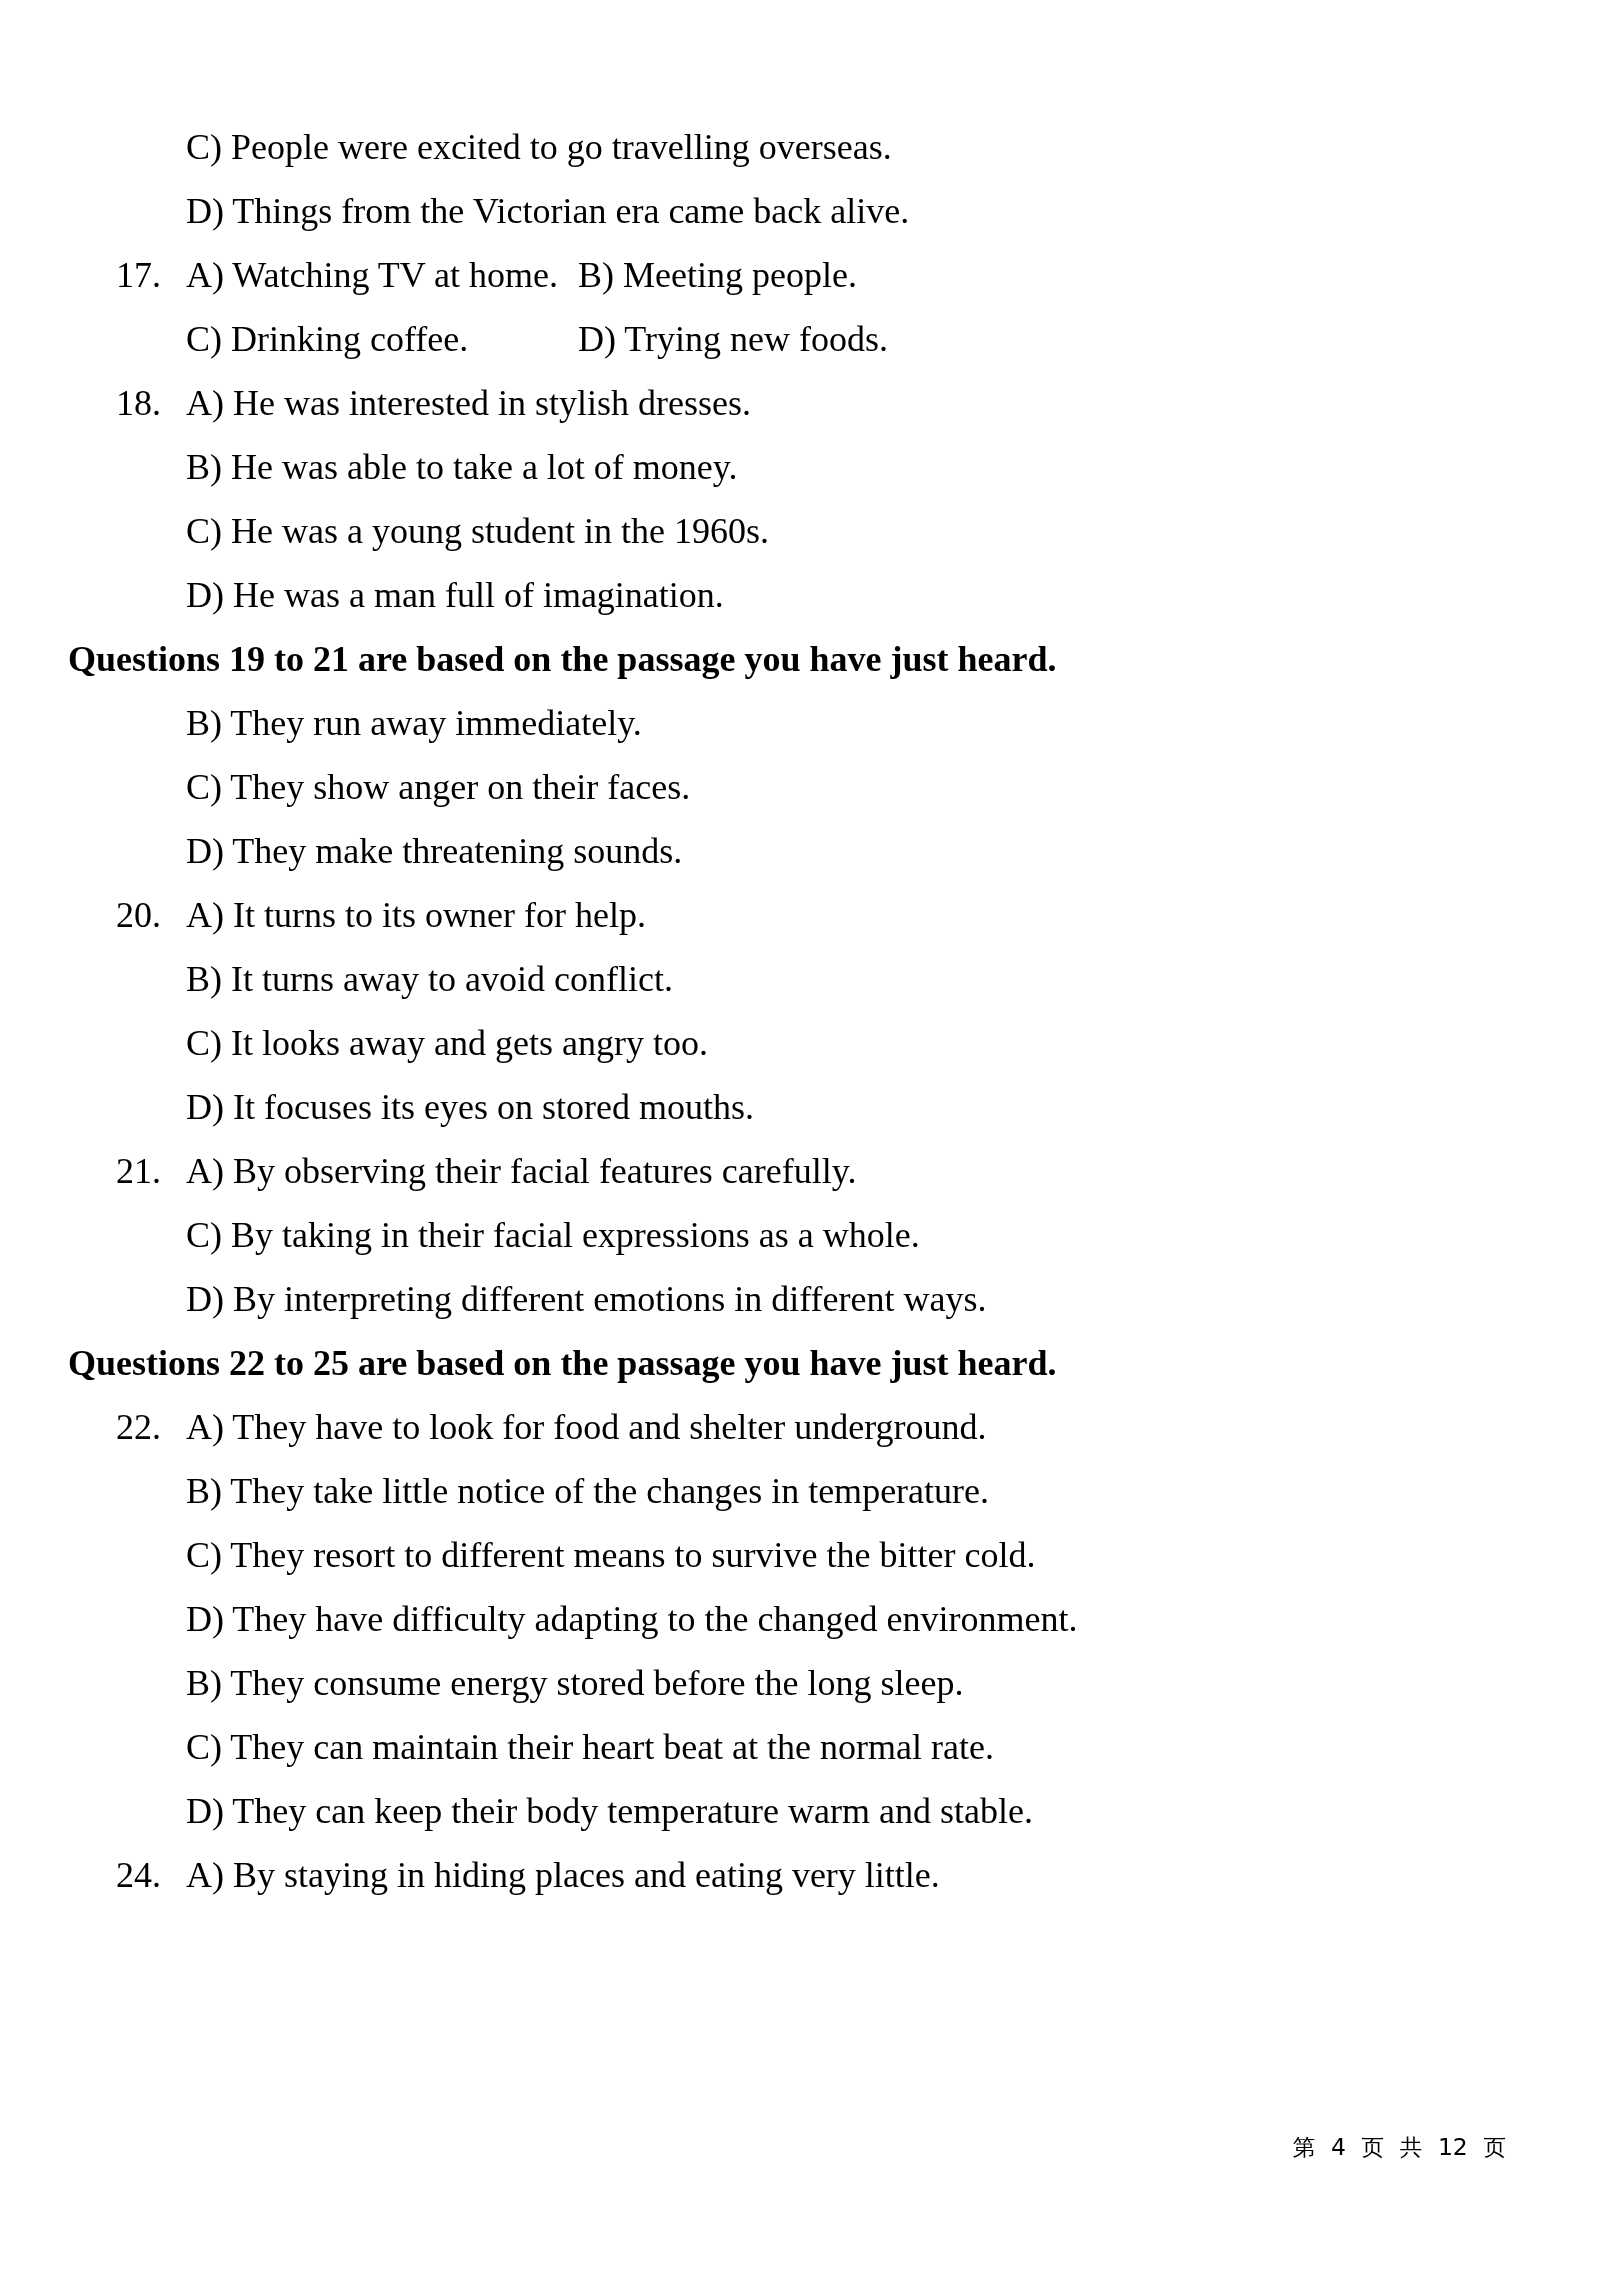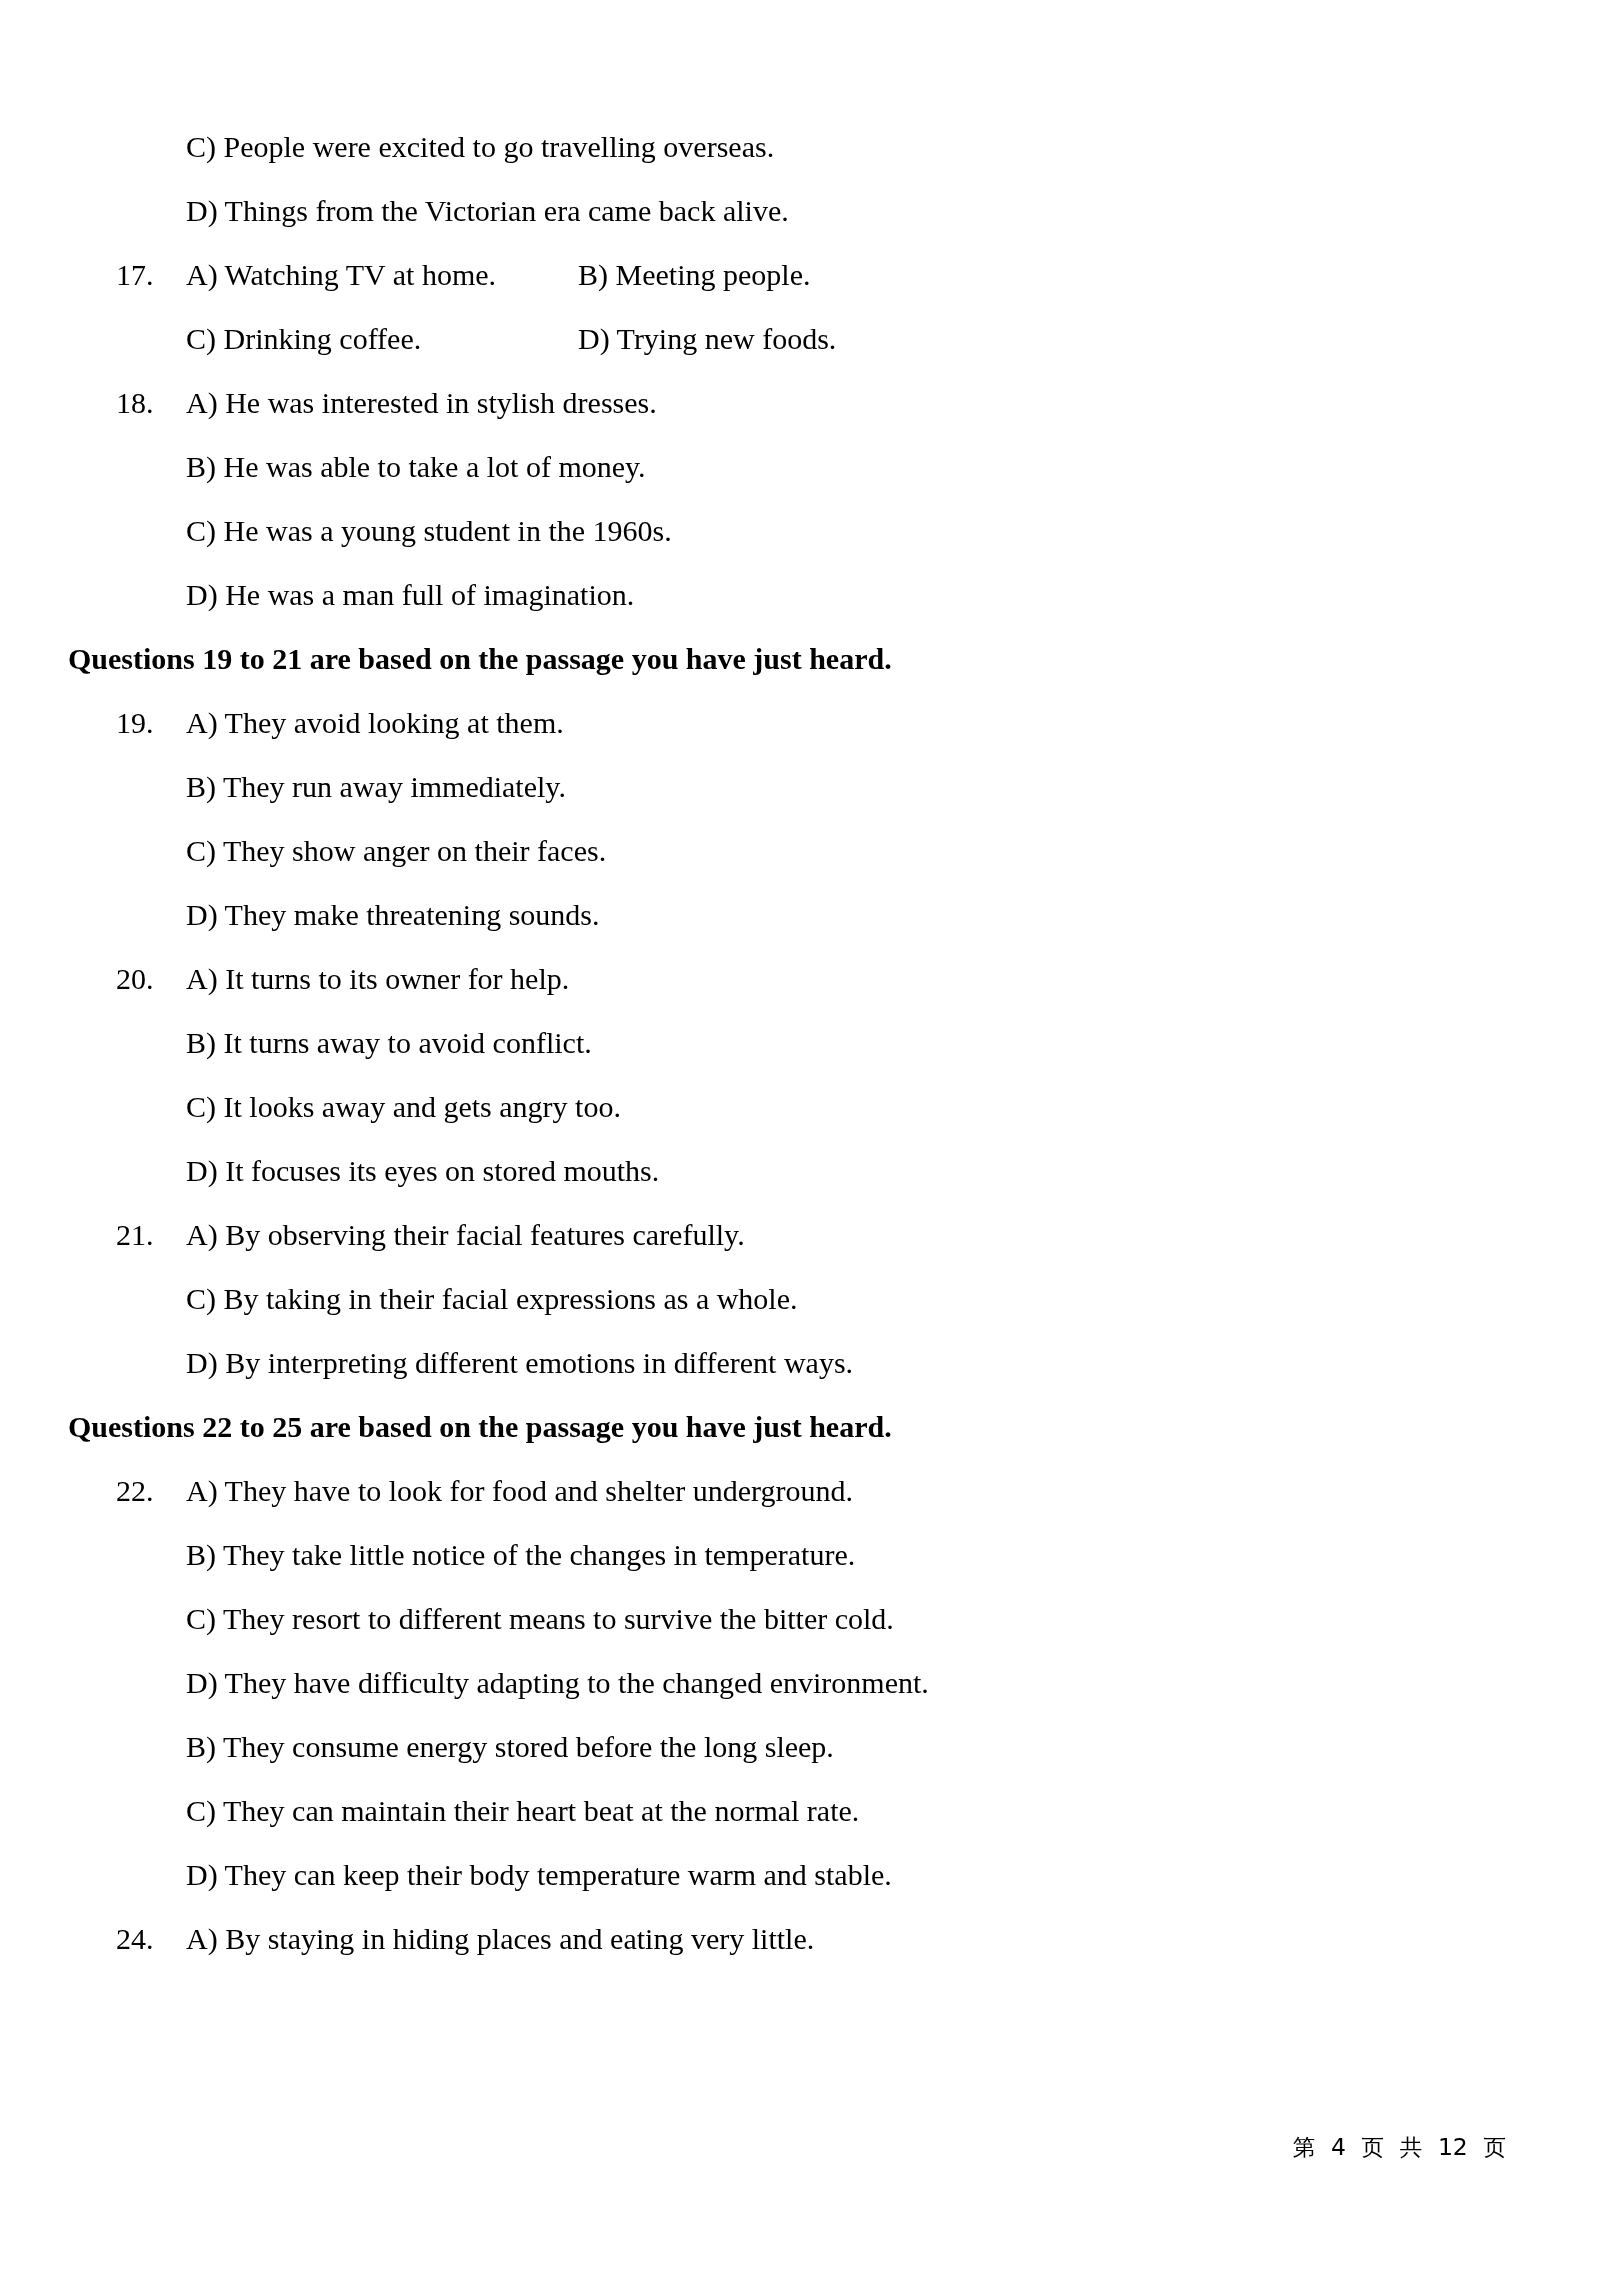--- a/index.html
+++ b/index.html
@@ -23,21 +23,21 @@
   .content {
     position: absolute;
     top: 115px;
     left: 0;
     width: 1621px;
   }
   .line {
     position: relative;
     height: 64px;
     line-height: 64px;
-    font-size: 30px;
+    font-size: 36px;
     padding-left: 186px;
     white-space: nowrap;
   }
   .line.header {
     padding-left: 68px;
     font-weight: bold;
   }
   .line .num {
     position: absolute;
     left: 116px;
@@ -81,21 +81,20 @@
   <div class="content">
       <div class="line"><span>C) People were excited to go travelling overseas.</span></div>
       <div class="line"><span>D) Things from the Victorian era came back alive.</span></div>
       <div class="line"><span class="num">17.</span><span class="col1">A) Watching TV at home.</span><span>B) Meeting people.</span></div>
       <div class="line"><span class="col1">C) Drinking coffee.</span><span>D) Trying new foods.</span></div>
       <div class="line"><span class="num">18.</span><span>A) He was interested in stylish dresses.</span></div>
       <div class="line"><span>B) He was able to take a lot of money.</span></div>
       <div class="line"><span>C) He was a young student in the 1960s.</span></div>
       <div class="line"><span>D) He was a man full of imagination.</span></div>
       <div class="line header"><span>Questions 19 to 21 are based on the passage you have just heard.</span></div>
-      <div class="line"><span class="num">19.</span><span>A) They avoid looking at them.</span></div>
       <div class="line"><span>B) They run away immediately.</span></div>
       <div class="line"><span>C) They show anger on their faces.</span></div>
       <div class="line"><span>D) They make threatening sounds.</span></div>
       <div class="line"><span class="num">20.</span><span>A) It turns to its owner for help.</span></div>
       <div class="line"><span>B) It turns away to avoid conflict.</span></div>
       <div class="line"><span>C) It looks away and gets angry too.</span></div>
       <div class="line"><span>D) It focuses its eyes on stored mouths.</span></div>
       <div class="line"><span class="num">21.</span><span>A) By observing their facial features carefully.</span></div>
       <div class="line"><span>C) By taking in their facial expressions as a whole.</span></div>
       <div class="line"><span>D) By interpreting different emotions in different ways.</span></div>

